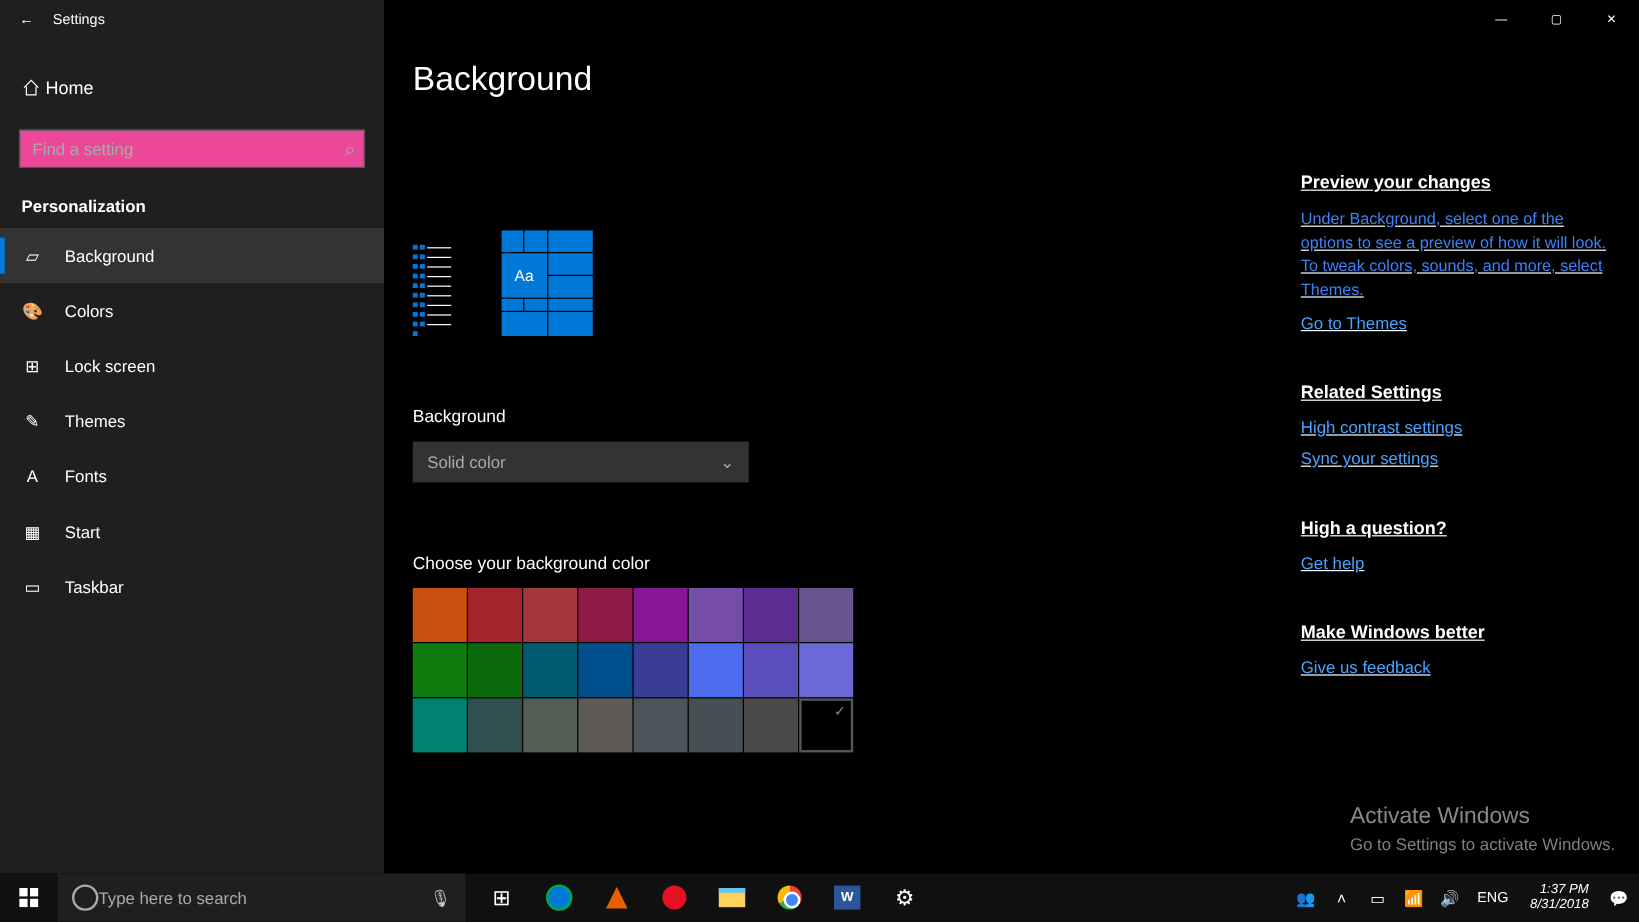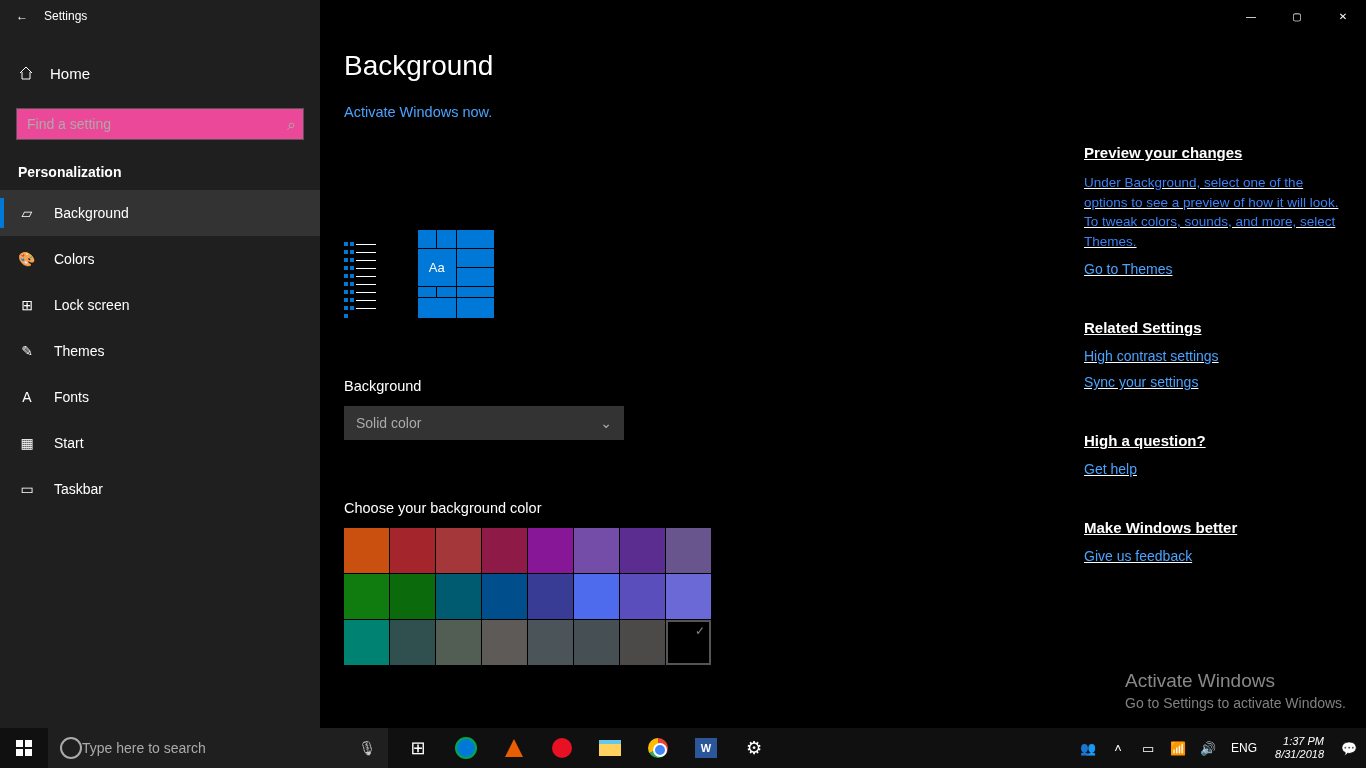--- a/index.html
+++ b/index.html
@@ -5,21 +5,21 @@
   * { margin: 0; padding: 0; box-sizing: border-box; font-family: "Segoe UI", sans-serif; }
   html, body { width: 1366px; height: 768px; overflow: hidden; background: #000; color: #fff; }
   .window { position: relative; width: 1366px; height: 728px; background: #000; display: flex; }
   
   .titlebar { position: absolute; top: 0; left: 0; right: 0; height: 32px; display: flex; align-items: center; justify-content: space-between; }
   .titlebar-left { display: flex; align-items: center; gap: 16px; padding-left: 16px; font-size: 12px; color: #fff; }
   .win-controls { display: flex; }
   .win-btn { width: 46px; height: 32px; display: flex; align-items: center; justify-content: center; color: #fff; font-size: 10px; }
   
   .sidebar { width: 320px; background: #1f1f1f; height: 100%; padding-top: 50px; }
-  .home-row { display: flex; align-items: center; gap: 16px; height: 46px; padding-left: 18px; font-size: 15px; }
+  .home-row { display: flex; align-items: center; gap: 4px; height: 46px; padding-left: 18px; font-size: 15px; }
   .home-row svg { width: 16px; height: 16px; }
   .search-wrap { margin: 12px 16px 0 16px; }
   .search-box { width: 100%; height: 32px; background: #ec4899; border: 1px solid #555; color: #fff; padding: 0 30px 0 10px; font-size: 14px; }
   .search-box::placeholder { color: #aaa; }
   .search-wrap { position: relative; }
   .search-wrap .search-icon { position: absolute; right: 8px; top: 8px; color: #aaa; }
   .section-title { font-size: 14px; font-weight: 600; padding: 24px 18px 10px 18px; }
   .nav-item { display: flex; align-items: center; gap: 18px; height: 46px; padding-left: 18px; font-size: 14px; position: relative; }
   .nav-item.selected { background: #333; }
   .nav-item.selected::before { content: ""; position: absolute; left: 0; top: 8px; bottom: 8px; width: 4px; background: #0078d7; }
@@ -128,21 +128,20 @@
         <div class="nav-item">
           <span class="nav-icon">▭</span>
           <span>Taskbar</span>
         </div>
       </div>
   </div>
 
   <div class="main">
     <div class="content">
       <div class="page-title">Background</div>
-      <div class="activate-link">Activate Windows now.</div>
 
       <div class="preview-area">
         <div style="display:flex;flex-direction:column;gap:4px;">
           <div style="display:flex;gap:2px;">
               <div style="width:4px;height:4px;background:#0078d7"></div>
               <div style="width:4px;height:4px;background:#0078d7"></div>
               <div style="border-top:1px solid #fff;width:20px;margin-top:2px;"></div>
             </div>
           <div style="display:flex;gap:2px;">
               <div style="width:4px;height:4px;background:#0078d7"></div>

